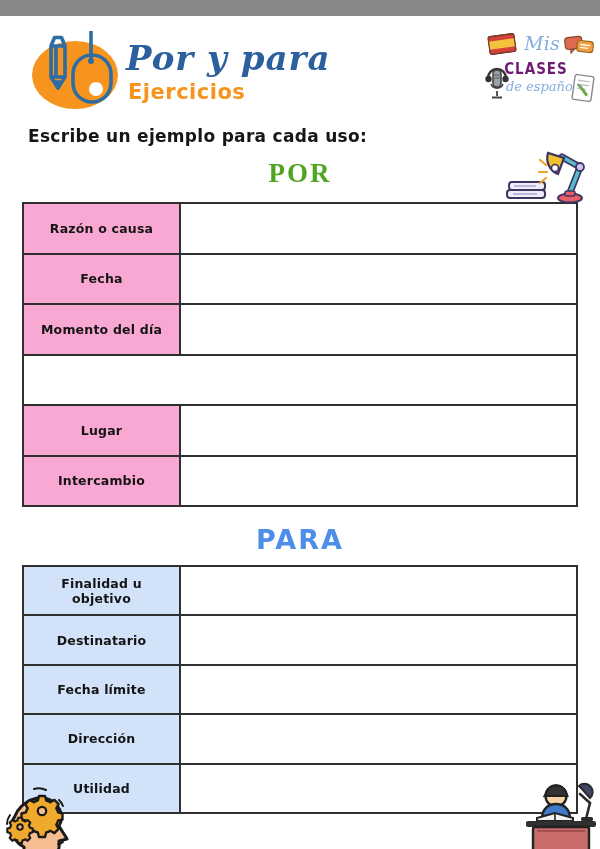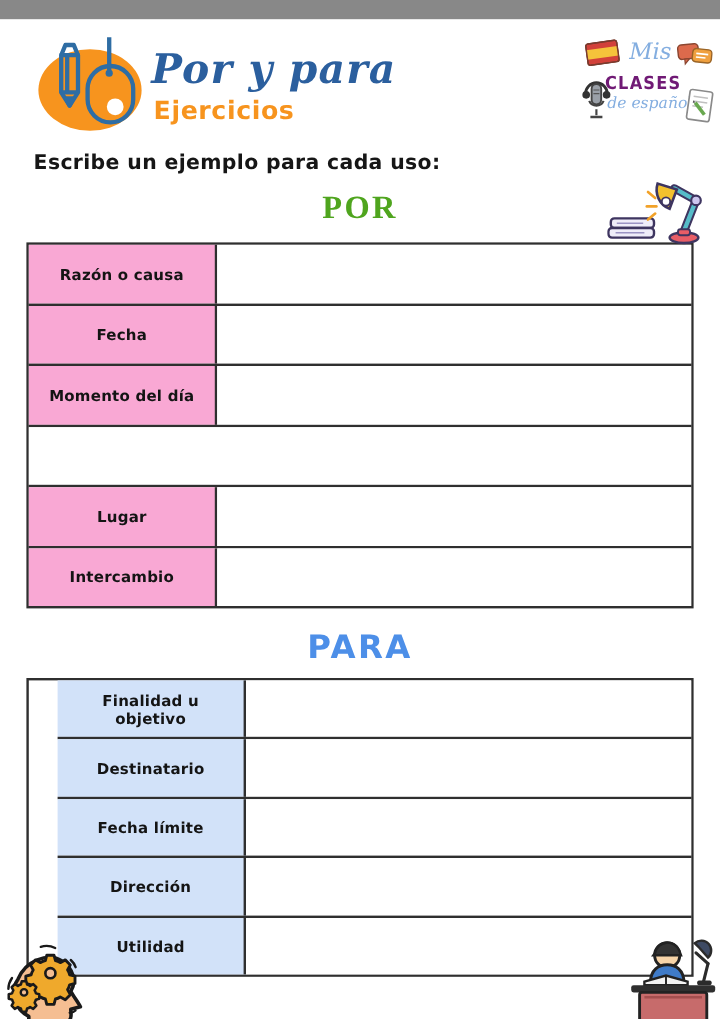--- a/index.html
+++ b/index.html
@@ -52,21 +52,21 @@
   }
   .heading-por  { top:142px; color:#4FA51E;font-family:Liberation Serif, serif; }
   .heading-para { top:508px; color:#4D8FE8; }
   
   .use-table {
     position:absolute; left:22px; width:556px;
     border:2px solid #2F2F2F; display:flex; flex-direction:column;
     background:#ffffff;
   }
   .table-por  { top:186px; height:305px; }
-  .table-para { top:549px; height:249px;padding-left:24px; }
+  .table-para { top:549px; height:249px; }
   .use-row { flex:1; display:flex; }
   .use-row + .use-row { border-top:2px solid #2F2F2F; }
   .label-cell {
     width:157px; border-right:2px solid #2F2F2F;
     display:flex; align-items:center; justify-content:center; text-align:center;
     font-size:12.5px; font-weight:bold; color:#141414; letter-spacing:0.2px;
     padding:2px 8px;
   }
   .table-por  .label-cell { background:#f9a8d4; }
   .table-para .label-cell { background:#D2E2F9; }

